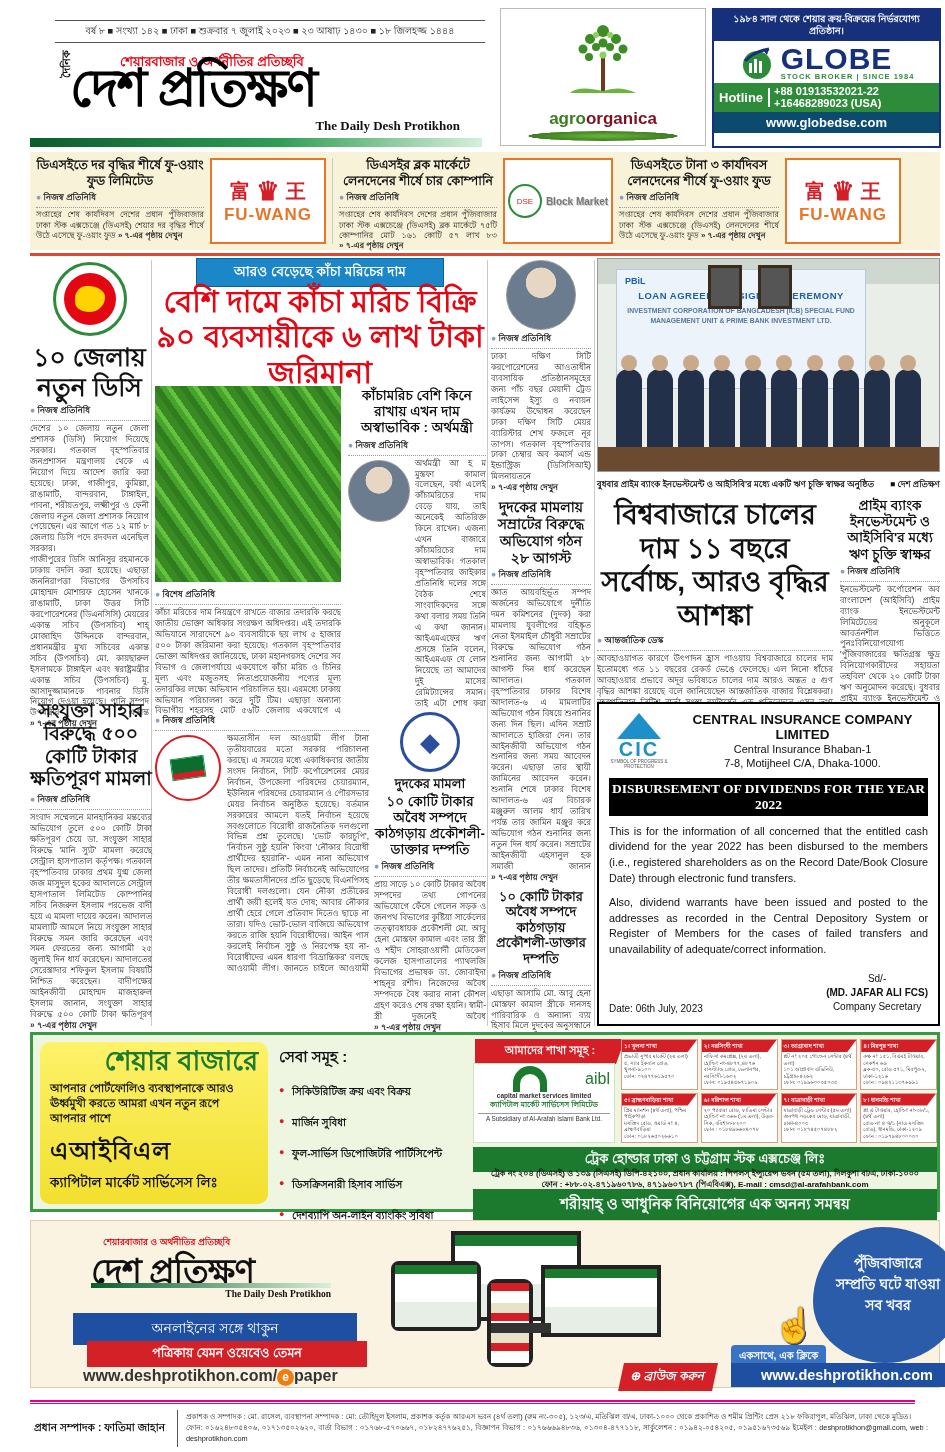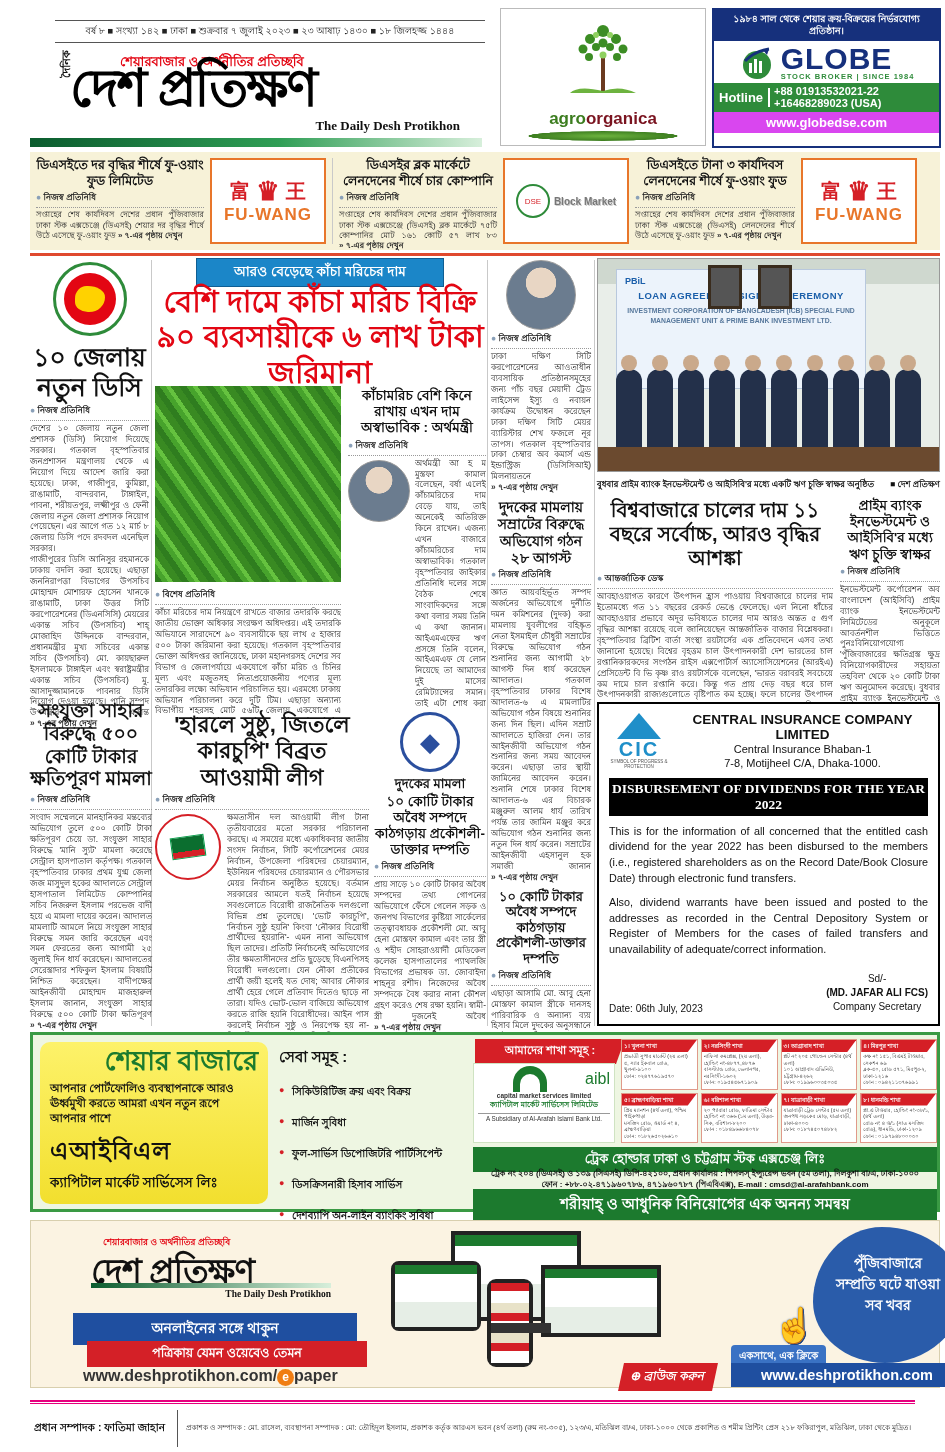--- a/index.html
+++ b/index.html
@@ -20,36 +20,36 @@
   .agro-a{color:#3c7d1f;} .agro-b{color:#7a1420;}
   .agro-ground{width:150px;height:10px;margin:2px auto 0;border-radius:50%;background:radial-gradient(ellipse at center,#6db33f 0%,#3c7d1f 70%,transparent 71%);}
   .globe-box{left:712px;top:8px;width:229px;height:140px;border:2px solid #16307c;background:#fff;}
   .globe-top{background:#16307c;color:#fff;font-size:9.5px;font-weight:bold;text-align:center;padding:3px 4px;line-height:1.3;}
   .globe-mid{display:flex;align-items:center;justify-content:center;gap:6px;padding:4px 0 2px;border-radius:14px;}
   .globe-word{font-size:30px;font-weight:bold;color:#16307c;letter-spacing:1px;line-height:.9;}
   .globe-sb{font-size:7.5px;color:#2e8b3a;font-weight:bold;letter-spacing:1px;text-align:center;}
   .globe-hot{display:flex;background:#2e8b3a;color:#fff;align-items:center;}
   .hot-lbl{font-size:13px;font-weight:bold;padding:2px 5px;border-right:2px solid #fff;}
   .hot-nums{font-size:11px;font-weight:bold;line-height:1.15;padding:2px 4px;}
-  .globe-web{background:#d946ef;color:#fff;text-align:center;font-size:13px;font-weight:bold;padding:3px 0;}
+  .globe-web{background:#0c4a6e;color:#fff;text-align:center;font-size:13px;font-weight:bold;padding:3px 0;}
   
   .teasers{left:30px;top:152px;width:910px;height:98px;background:#f7f2d8;display:flex;align-items:stretch;padding:6px 6px;gap:6px;}
   .teasers:after{content:"";position:absolute;left:0;right:0;bottom:-6px;height:3px;background:#e0492e;}
   .tz{flex:none;}
   .tz-head{font-size:12.5px;font-weight:bold;text-align:center;line-height:1.25;}
   .byline{font-size:8.5px;font-weight:bold;color:#222;margin:2px 0;border-bottom:1px dotted #999;padding-bottom:2px;}
   .byline .dot{color:#8aa0b8;}
   .tz-body{font-size:8px;text-align:justify;line-height:1.3;color:#222;}
   .jump{font-weight:bold;white-space:nowrap;}
   .jump .jicon{color:#333;}
   .fuwang{border:2px solid #e8762a;background:#fff;width:116px;display:flex;flex-direction:column;align-items:center;justify-content:center;}
   .fw-row{display:flex;align-items:center;gap:6px;font-size:20px;color:#d51f26;font-weight:bold;}
   .fw-crown{font-size:26px;color:#d51f26;line-height:1;}
   .fw-label{font-size:17px;font-weight:bold;color:#e8762a;letter-spacing:1px;}
-  .blockmkt{border:2px solid #e8762a;background:#fff;width:126px;display:flex;align-items:center;justify-content:center;gap:4px;}
+  .blockmkt{border:2px solid #e8762a;background:#fff;width:110px;display:flex;align-items:center;justify-content:center;gap:4px;}
   .dse-circ{width:34px;height:34px;border-radius:50%;border:2px solid #2e8b3a;display:flex;align-items:center;justify-content:center;font-size:8px;color:#d51f26;}
   .bm-txt{font-size:10px;font-weight:bold;color:#777;text-shadow:1px 1px 0 #ccc;}
   
   .vrule{width:1px;background:#c9c9c9;}
   .story h3{margin:0 0 2px;text-align:center;font-weight:bold;line-height:1.2;}
   .body-txt{font-size:8.3px;line-height:1.32;text-align:justify;color:#1c1c1c;}
   .kicker{left:196px;top:258px;width:248px;background:#1b86c8;border:1px solid #0f5e93;color:#fff;
           font-size:13.5px;font-weight:bold;text-align:center;padding:2px 0;}
   .main-head{left:152px;top:284px;width:336px;color:#e30613;font-size:30px;font-weight:bold;text-align:center;line-height:1.18;}
   .chili{left:155px;top:386px;width:186px;height:196px;
@@ -117,21 +117,21 @@
   .gbar{position:absolute;left:440px;width:464px;background:#1c7a2e;color:#fff;font-weight:bold;text-align:center;}
   .gbar1{top:112px;font-size:13px;padding:2px 0;}
   .contact{position:absolute;left:440px;top:133px;width:464px;font-size:8px;font-weight:bold;text-align:center;line-height:1.4;color:#111;}
   .gbar2{top:154px;font-size:15px;padding:3px 0;}
   
   .online{left:30px;top:1220px;width:910px;height:168px;background:#fbf3e2;border:1px solid #d8cfae;}
   .ob-tag{position:absolute;left:72px;top:14px;font-size:9px;font-weight:bold;color:#e30613;}
   .ob-title{position:absolute;left:60px;top:24px;font-size:34px;font-weight:bold;letter-spacing:-1px;}
   .ob-grad{position:absolute;left:60px;top:62px;width:240px;height:5px;background:linear-gradient(90deg,#0b5c2e,#d7efdb);}
   .ob-sub{position:absolute;left:60px;top:68px;width:240px;text-align:right;font-family:"Liberation Serif",serif;font-weight:bold;font-size:9.5px;}
-  .ob-blue{position:absolute;left:42px;top:92px;width:284px;background:#1f4fa0;color:#fff;font-size:14px;font-weight:bold;text-align:center;padding:4px 0;}
+  .ob-blue{position:absolute;left:42px;top:92px;width:284px;background:#1f4fa0;color:#fff;font-size:14px;font-weight:normal;text-align:center;padding:4px 0;}
   .ob-red{position:absolute;left:56px;top:120px;width:280px;background:#d42027;color:#fff;font-size:12.5px;font-weight:bold;text-align:center;padding:3px 0;}
   .ob-url1{position:absolute;left:52px;top:146px;font-size:16px;font-weight:bold;color:#333;}
   .ob-e{display:inline-block;width:17px;height:17px;border-radius:50%;background:#f07d12;color:#fff;text-align:center;line-height:17px;font-size:12px;font-weight:bold;}
   .devices{position:absolute;left:360px;top:10px;width:300px;height:150px;}
   .dvc{position:absolute;border:4px solid #222;background:#fff;}
   .dscreen{width:100%;height:100%;background:linear-gradient(180deg,#1c7a2e 14%,#fff 14% 60%,#e6eee6 60%);}
   .blob{position:absolute;left:782px;top:6px;width:150px;height:136px;background:#2a5caa;border-radius:46% 54% 52% 48%/55% 48% 52% 45%;
         color:#fff;font-size:14px;font-weight:bold;text-align:center;padding-top:26px;line-height:1.5;}
   .hand{position:absolute;left:742px;top:84px;font-size:34px;color:#fff;text-shadow:0 0 2px #2a5caa,1px 1px 0 #1b3e77;}
   .click-badge{position:absolute;left:700px;top:124px;background:#3a72c4;color:#fff;font-size:10px;font-weight:bold;padding:3px 8px;border-radius:4px;}
@@ -289,21 +289,20 @@
 
   <div class="abs story" style="left:348px;top:388px;width:138px">
     <h3 style="font-size:13.5px">কাঁচামরিচ বেশি কিনে রাখায় এখন দাম অস্বাভাবিক : অর্থমন্ত্রী</h3>
     <div class="byline"><span class="dot">● </span><span>নিজস্ব প্রতিনিধি</span></div>
     <div class="portrait" style="width:62px;height:62px;float:left;margin:2px 5px 2px 0"></div>
     <div class="body-txt" style="height:250px;overflow:hidden"><span>অর্থমন্ত্রী আ হ ম মুস্তফা কামাল বলেছেন, বর্ষা এলেই কাঁচামরিচের দাম বেড়ে যায়, তাই অনেকেই অতিরিক্ত কিনে রাখেন। এজন্য এখন বাজারে কাঁচামরিচের দাম অস্বাভাবিক। গতকাল বৃহস্পতিবার জাইকার প্রতিনিধি দলের সঙ্গে বৈঠক শেষে সাংবাদিকদের সঙ্গে কথা বলার সময় তিনি এ কথা জানান। আইএমএফের ঋণ প্রসঙ্গে তিনি বলেন, আইএমএফ যে লোন নিয়েছে তা আমাদের দুই মাসের রেমিট্যান্সের সমান। তাই এটা শোধ করা আমাদের জন্য কোনো ব্যাপার না। উপস্থিত সাংবাদিকদের মুস্তফা কামাল বলেন, এখানে আপনারা যে কয়জন আছেন সবাই মিলে এ ঋণ পরিশোধ করা সম্ভব। মূল্যস্ফীতি প্রসঙ্গে অর্থমন্ত্রী বলেন, আমরা যখন শুরু করি তখন মূল্যস্ফীতি ছিল ১২ দশমিক ৩ শতাংশে। এখন এর চেয়ে কম আছে। তার মানে মূল্যস্ফীতি বাড়েনি। বর্তমানে মূল্যস্ফীতি স্থিতিশীল রয়েছে। শুধু টাকার অঙ্কে বিচার করলে হবে না। সামাজিক সুরক্ষা বিবেচনা করতে হবে। মানুষ কষ্টে আছে এমন প্রশ্নে অর্থমন্ত্রী বলেন, শুধু বাংলাদেশ নয়, সারা বিশ্বের মানুষ কষ্ট রয়েছে।</span>
       </div>
   </div>
 
   <div class="abs story" style="left:155px;top:712px;width:214px">
-    <h3 style="font-size:22px">'হারলে সুষ্ঠু, জিতলে কারচুপি' বিব্রত আওয়ামী লীগ</h3>
     <div class="byline"><span class="dot">● </span><span>নিজস্ব প্রতিনিধি</span></div>
     <div class="al-logo">
         <div class="al-flag"></div>
       </div>
     <div class="body-txt" style="height:238px;overflow:hidden"><span>ক্ষমতাসীন দল আওয়ামী লীগ টানা তৃতীয়বারের মতো সরকার পরিচালনা করছে। এ সময়ের মধ্যে একাধিকবার জাতীয় সংসদ নির্বাচন, সিটি কর্পোরেশনের মেয়র নির্বাচন, উপজেলা পরিষদের চেয়ারম্যান, ইউনিয়ন পরিষদের চেয়ারম্যান ও পৌরসভার মেয়র নির্বাচন অনুষ্ঠিত হয়েছে। বর্তমান সরকারের আমলে যতই নির্বাচন হয়েছে সবগুলোতে বিরোধী রাজনৈতিক দলগুলো বিভিন্ন প্রশ্ন তুলেছে। 'ভোট কারচুপি', 'নির্বাচন সুষ্ঠু হয়নি' কিংবা 'নৌকার বিরোধী প্রার্থীদের হয়রানি'- এমন নানা অভিযোগ ছিল তাদের। প্রতিটি নির্বাচনেই অভিযোগের তীর ক্ষমতাসীনদের প্রতি ছুড়েছে বিএনপিসহ বিরোধী দলগুলো। যেন নৌকা প্রতীকের প্রার্থী জয়ী হলেই যত দোষ; আবার নৌকার প্রার্থী হেরে গেলে প্রতিবাদ দিতেও ছাড়ে না তারা। যদিও ভোট-ভোল বাজিয়ে অভিযোগ করতে রাজি হয়নি বিরোধীদের। আইন পাস করলেই নির্বাচন সুষ্ঠু ও নিরপেক্ষ হয় না- বিরোধীদের এমন ধারণা 'বিভ্রান্তিকর' বলছে আওয়ামী লীগ। জানতে চাইলে আওয়ামী লীগের সভাপতিমণ্ডলীর সদস্য আব্দুর রহমান বলেন, 'অশুভ রাজনৈতিক শক্তি সবসময় গন্ধ খোঁজে। তারা আওয়ামী লীগের ওপর কীভাবে দোষারোপ করা যায়, সেটা ভাবে। নিজেদের কাজ না করে পরচর্চায় মেতে ওঠে। নির্বাচনে হারলে ভালো হয়নি, জিতলে ভালো- এগুলো তাদের একটা মুদ্রাদোষে পরিণত হয়েছে।' 'ভোট কারচুপি', 'নির্বাচন সুষ্ঠু হয়নি' কিংবা 'নৌকার বিরোধী প্রার্থীদের হয়রানি'- এমন নানা অভিযোগ ছিল তাদের। প্রতিটি নির্বাচনেই অভিযোগের তীর ক্ষমতাসীনদের</span>
       </div>
   </div>
 
   <div class="abs story" style="left:374px;top:712px;width:112px">
     <div class="acc-logo">◆</div>
@@ -350,21 +349,21 @@
         <div class="person"></div>
     </div>
     <div class="table-bar"></div>
   </div>
   <div class="abs cap" style="left:597px;top:478px;width:343px">
     <span>বুধবার প্রাইম ব্যাংক ইনভেস্টমেন্ট ও আইসিবি'র মধ্যে একটি ঋণ চুক্তি স্বাক্ষর অনুষ্ঠিত</span>
       <span>■ দেশ প্রতিক্ষণ</span>
   </div>
 
   <div class="abs story" style="left:597px;top:498px;width:236px">
-    <h3 style="font-size:20px">বিশ্ববাজারে চালের দাম ১১ বছরে সর্বোচ্চ, আরও বৃদ্ধির আশঙ্কা</h3>
+    <h3 style="font-size:28px">বিশ্ববাজারে চালের দাম ১১ বছরে সর্বোচ্চ, আরও বৃদ্ধির আশঙ্কা</h3>
     <div class="byline"><span class="dot">● </span><span>আন্তর্জাতিক ডেস্ক</span></div>
     <div class="body-txt" style="height:124px;overflow:hidden"><span>আবহাওয়াগত কারণে উৎপাদন হ্রাস পাওয়ায় বিশ্ববাজারে চালের দাম ইতোমধ্যে গত ১১ বছরের রেকর্ড ভেঙে ফেলেছে। এল নিনো ধাঁচের আবহাওয়ার প্রভাবে অদূর ভবিষ্যতে চালের দাম আরও অন্তত ৫ গুণ বৃদ্ধির আশঙ্কা রয়েছে বলে জানিয়েছেন আন্তর্জাতিক বাজার বিশ্লেষকরা। বৃহস্পতিবার ব্রিটিশ বার্তা সংস্থা রয়টার্সের এক প্রতিবেদনে এসব তথ্য জানানো হয়েছে। বিশ্বের বৃহত্তম চাল উৎপাদনকারী দেশ ভারতের চাল রপ্তানিকারকদের সংগঠন রাইস এক্সপোর্টার্স অ্যাসোসিয়েশনের (আরইএ) প্রেসিডেন্ট বি ভি কৃষ্ণ রাও রয়টার্সকে বলেছেন, 'ভারত বরাবরই সবচেয়ে কম দামে চাল রপ্তানি করে। কিন্তু গত প্রায় দেড় বছর ধরে চাল উৎপাদনকারী রাজ্যগুলোতে বৃষ্টিপাত কম হচ্ছে। ফলে চালের উৎপাদন ব্যাহত হচ্ছে।' 'এর ফলে কৃষকদের কাছ থেকে সরকারকে বেশি দামে</span>
       <span class="jump"><span class="jicon">»</span> <span>৭-এর পৃষ্ঠায় দেখুন</span></span></div>
   </div>
 
   <div class="abs story" style="left:840px;top:498px;width:100px">
     <h3 style="font-size:13.5px">প্রাইম ব্যাংক ইনভেস্টমেন্ট ও আইসিবি'র মধ্যে ঋণ চুক্তি স্বাক্ষর</h3>
     <div class="byline"><span class="dot">● </span><span>নিজস্ব প্রতিনিধি</span></div>
     <div class="body-txt" style="height:130px;overflow:hidden"><span>ইনভেস্টমেন্ট কর্পোরেশন অব বাংলাদেশ (আইসিবি) প্রাইম ব্যাংক ইনভেস্টমেন্ট লিমিটেডের অনুকূলে আবর্তনশীল ভিত্তিতে পুনঃবিনিয়োগযোগ্য 'পুঁজিবাজারের ক্ষতিগ্রস্ত ক্ষুদ্র বিনিয়োগকারীদের সহায়তা তহবিল' থেকে ২০ কোটি টাকা ঋণ অনুমোদন করেছে। বুধবার প্রাইম ব্যাংক ইনভেস্টমেন্ট ও আইসিবি'র মধ্যে একটি ঋণ চুক্তি স্বাক্ষর অনুষ্ঠিত হয়েছে। চুক্তিটি আইসিবি,</span>
       </div>
@@ -512,16 +511,17 @@
     <div class="browse"><span>⊕ </span><span>ব্রাউজ করুন</span></div>
     <div class="ob-url2">www.deshprotikhon.com</div>
   </div>
 
   <div class="abs f-rule"></div>
   <div class="abs footer">
     <div class="f-left">প্রধান সম্পাদক : ফাতিমা জাহান</div>
     <div class="f-div"></div>
     <div class="f-right">
       <div>প্রকাশক ও সম্পাদক : মো. রাসেল, ব্যবস্থাপনা সম্পাদক : মো: তৌহিদুল ইসলাম, প্রকাশক কর্তৃক আরএস ভবন (৪র্থ তলা) (রুম নং-৩০৫), ১২৩/এ, মতিঝিল বা/এ, ঢাকা-১০০০ থেকে প্রকাশিত ও শমীম প্রিন্টিং প্রেস ২১৮ ফকিরাপুল, মতিঝিল, ঢাকা থেকে মুদ্রিত।</div>
+      <div>ফোন: ০১৬২৪৮৩৫৪০৬, ০১৭১৩৫০২৬২০, বার্তা বিভাগ : ০১৭৬৮-৫৭০৬৬৭, ০১৮২৪৭৭৬২৫১, বিজ্ঞাপন বিভাগ : ০১৭৬৬৬৯৪৮৩৬, ০১৩০৪-৪৭৭১১৮, সার্কুলেশন : ০১৯৪২-০৫৪২০৫, ০১৯৫১৬৭৩৫৬৯ ইমেইল : deshprotikhon@gmail.com, web : deshprotikhon.com</div>
     </div>
   </div>
 
 </div>
 
 </body></html>

